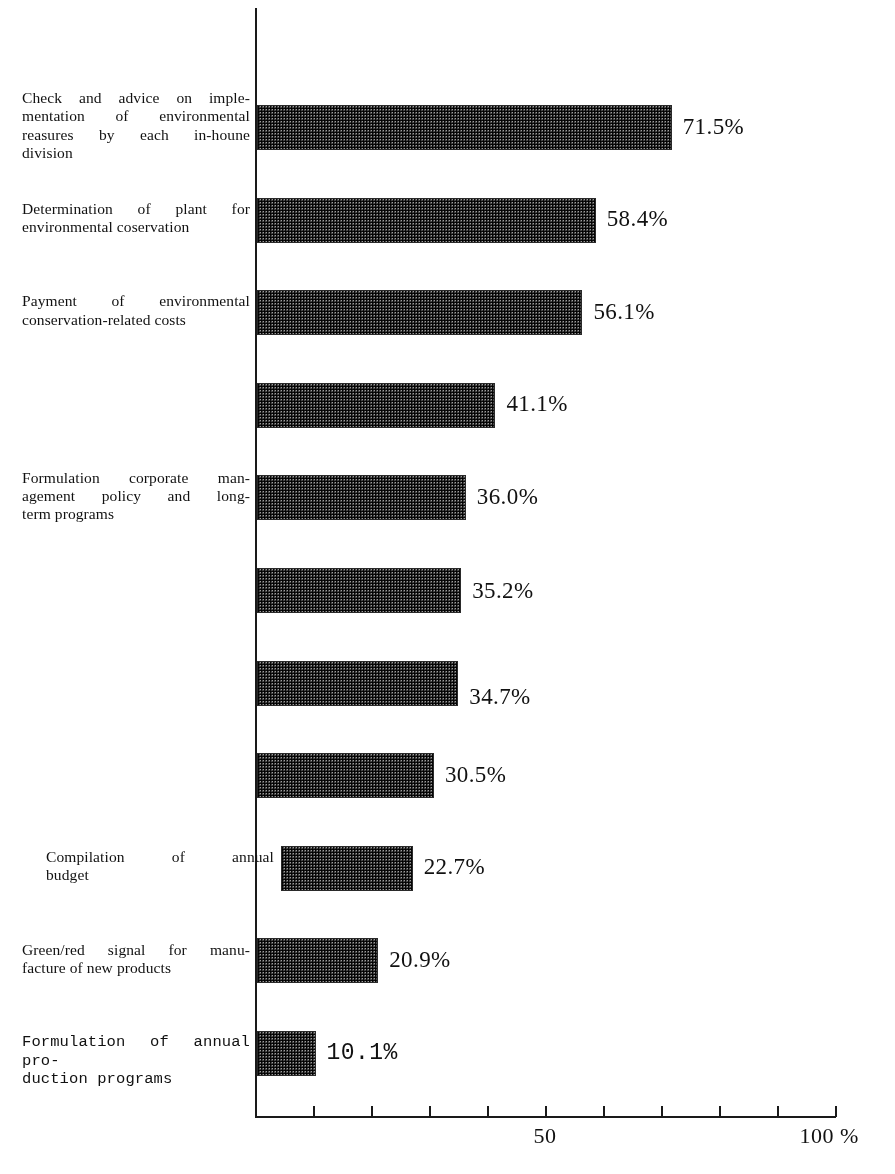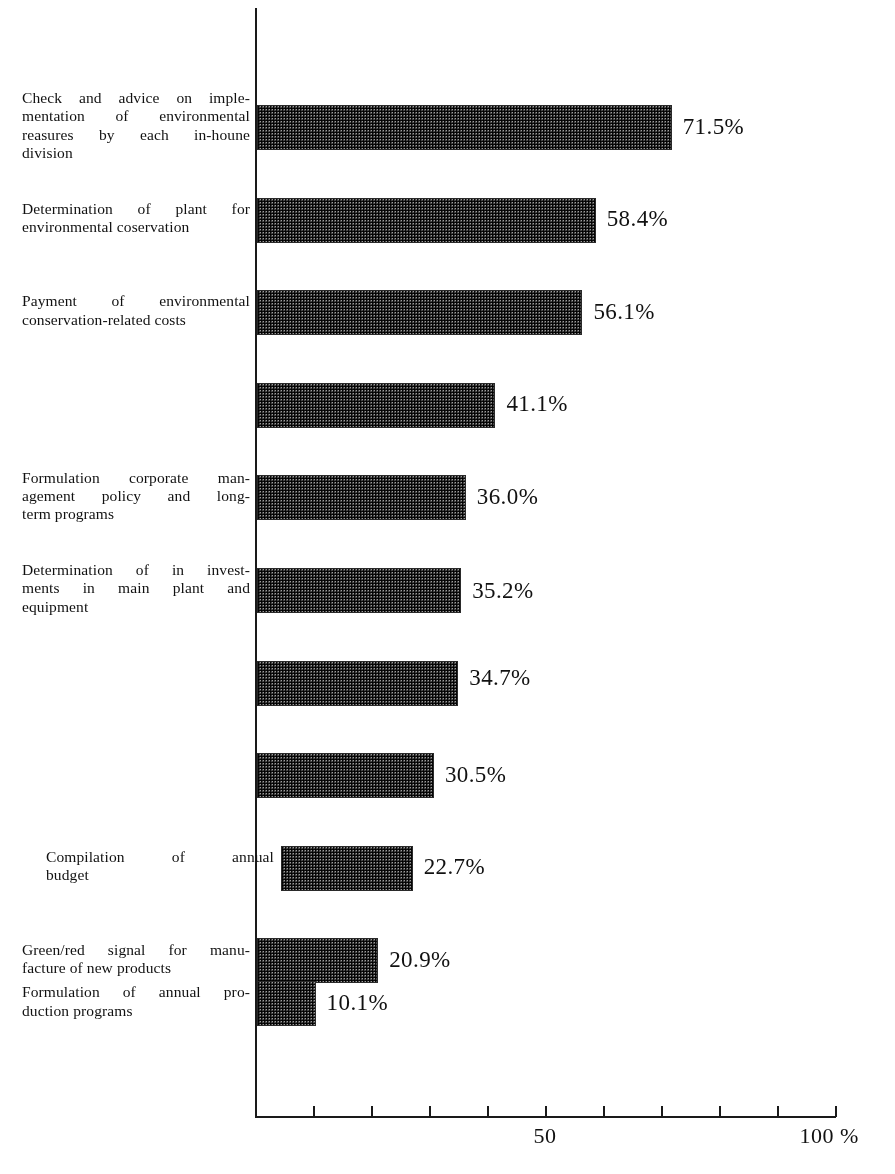--- a/index.html
+++ b/index.html
@@ -158,31 +158,26 @@
       <div class="row" style="top: 475.4px; height: 45px;">
         <div class="row-label" style="top: -6.8px;">
           <div style="text-align: justify; text-align-last: justify;">Formulation corporate man-</div>
           <div style="text-align: justify; text-align-last: justify;">agement policy and long-</div>
           <div>term programs</div>
         </div>
         <div class="bar" style="width: 208.8px; height: 45px;"></div>
         <div class="bar-value" style="left: 476.8px; top: 8.5px;">36.0%</div>
       </div>
       <div class="row" style="top: 568px; height: 45px;">
-        <div class="row-label" style="top: -6.8px;">
-          <div style="text-align: justify; text-align-last: justify;">Determination of in invest-</div>
-          <div style="text-align: justify; text-align-last: justify;">ments in main plant and</div>
-          <div>equipment</div>
-        </div>
         <div class="bar" style="width: 204.16px; height: 45px;"></div>
         <div class="bar-value" style="left: 472.16px; top: 10px;">35.2%</div>
       </div>
       <div class="row" style="top: 660.6px; height: 45px;">
         <div class="bar" style="width: 201.26px; height: 45px;"></div>
-        <div class="bar-value" style="left: 469.26px; top: 4px;">34.7%</div>
+        <div class="bar-value" style="left: 469.26px; top: 23px;">34.7%</div>
       </div>
       <div class="row" style="top: 753.2px; height: 45px;">
         <div class="bar" style="width: 176.9px; height: 45px;"></div>
         <div class="bar-value" style="left: 444.9px; top: 8.5px;">30.5%</div>
       </div>
       <div class="row" style="top: 845.8px; height: 45px; margin-left: 24px;">
         <div class="row-label" style="top: 2.3px;">
           <div style="text-align: justify; text-align-last: justify;">Compilation of annual</div>
           <div>budget</div>
         </div>
@@ -190,21 +185,21 @@
         <div class="bar-value" style="left: 399.66px; top: 8.5px;">22.7%</div>
       </div>
       <div class="row" style="top: 938.4px; height: 45px;">
         <div class="row-label" style="top: 2.3px;">
           <div style="text-align: justify; text-align-last: justify;">Green/red signal for manu-</div>
           <div>facture of new products</div>
         </div>
         <div class="bar" style="width: 121.22px; height: 45px;"></div>
         <div class="bar-value" style="left: 389.22px; top: 8.5px;">20.9%</div>
       </div>
-      <div class="row" style="top: 981px; height: 45px;">
+      <div class="row" style="top: 1031px; height: 45px; font-family: Liberation Mono, monospace;">
         <div class="row-label" style="top: 2.3px;">
           <div style="text-align: justify; text-align-last: justify;">Formulation of annual pro-</div>
           <div>duction programs</div>
         </div>
         <div class="bar" style="width: 58.58px; height: 45px;"></div>
         <div class="bar-value" style="left: 326.58px; top: 8.5px;">10.1%</div>
       </div>
     </div>
 </div>
 

